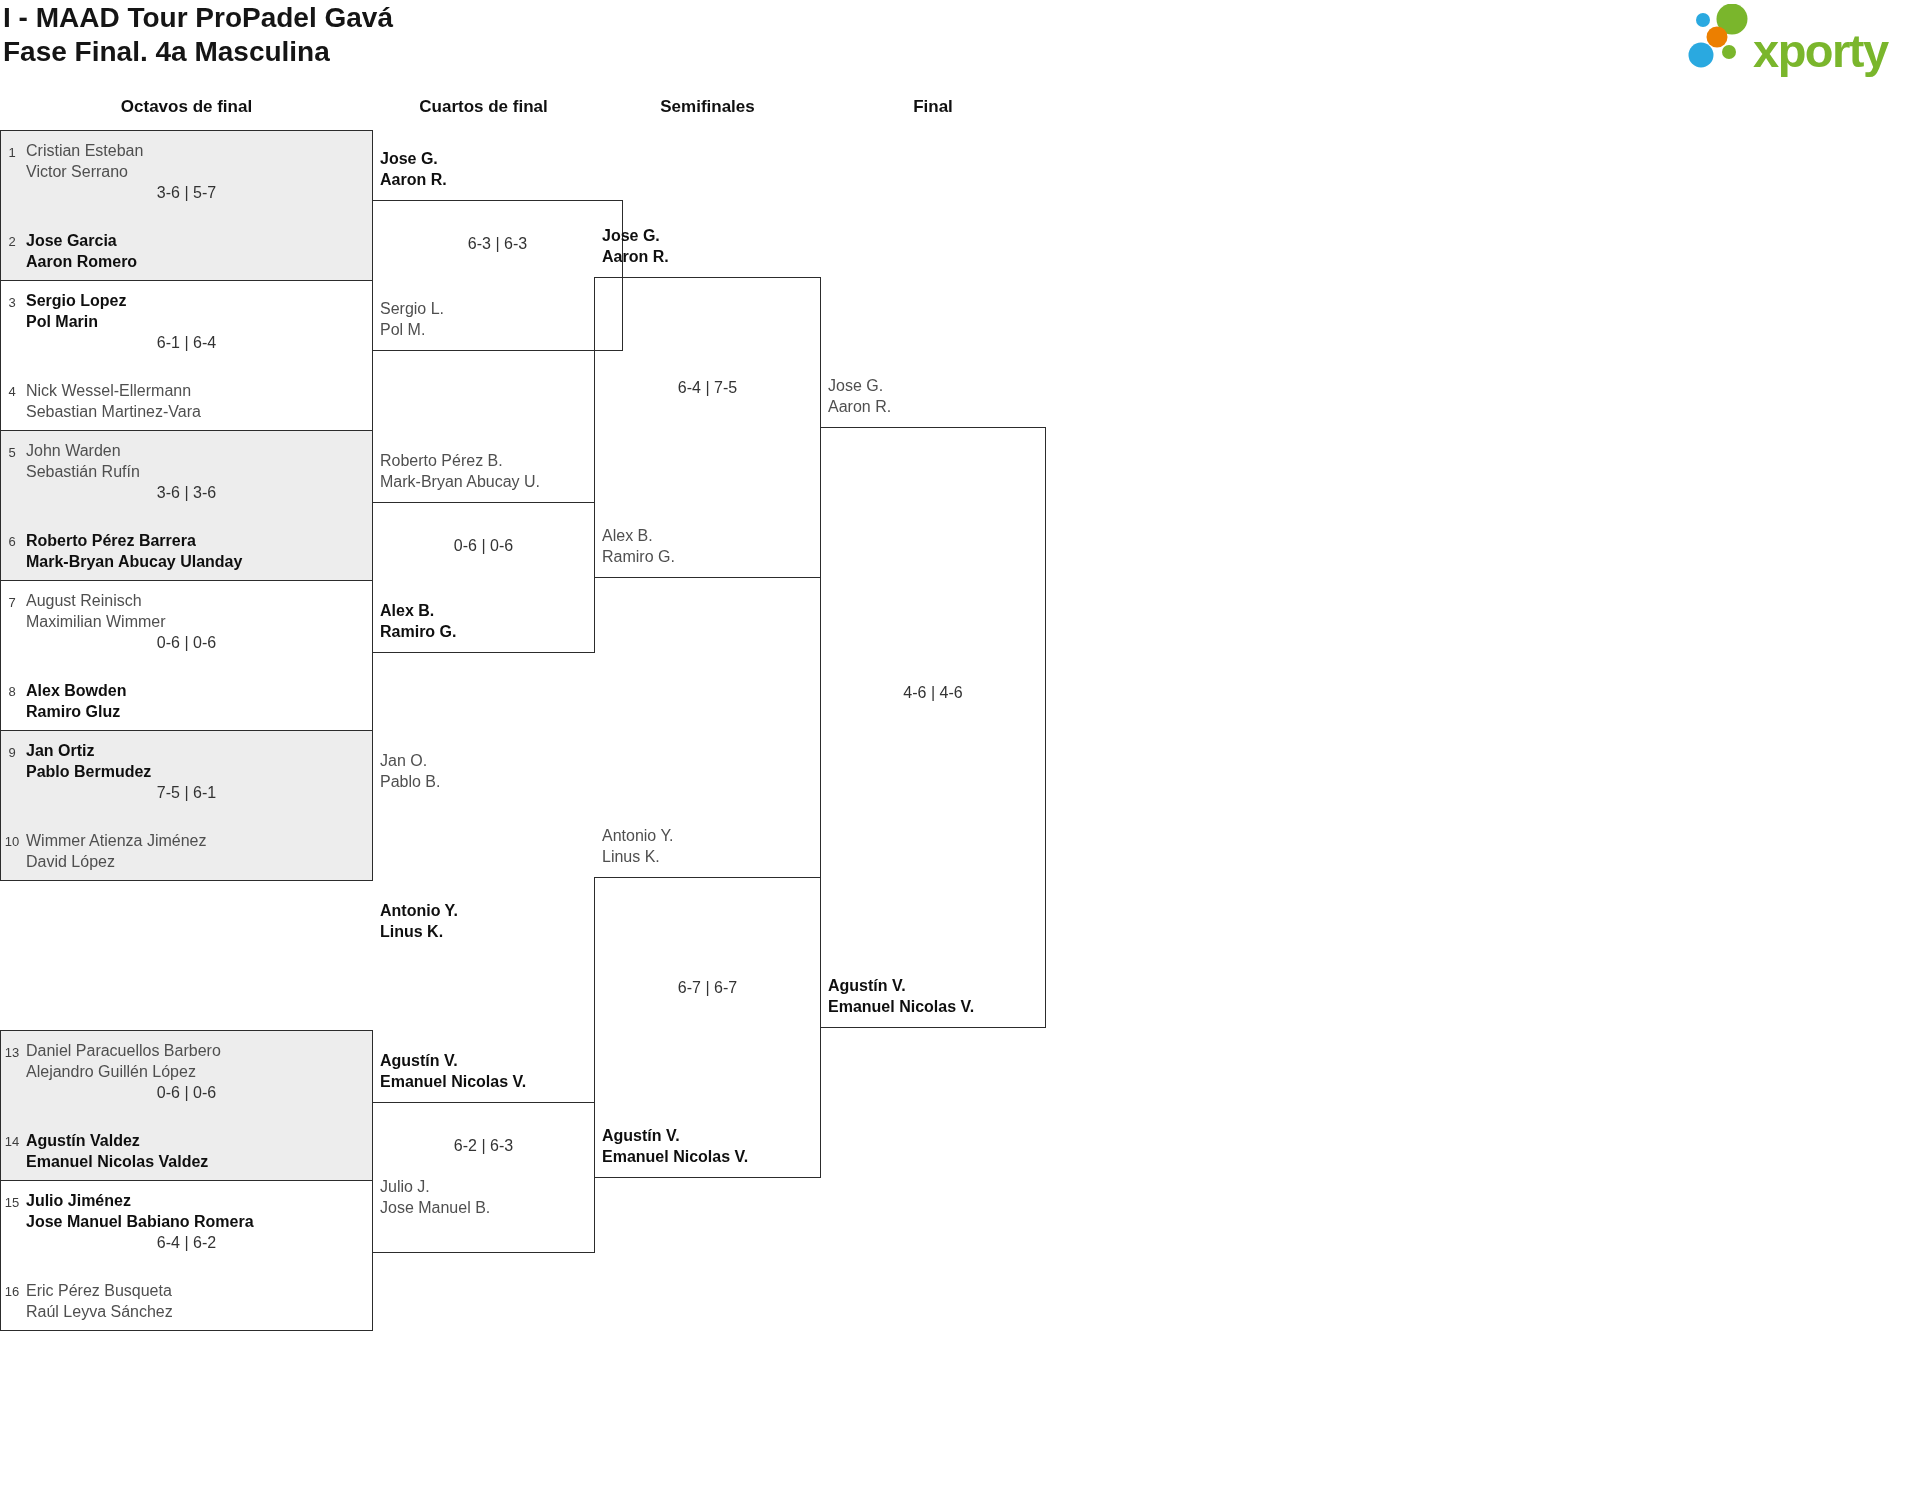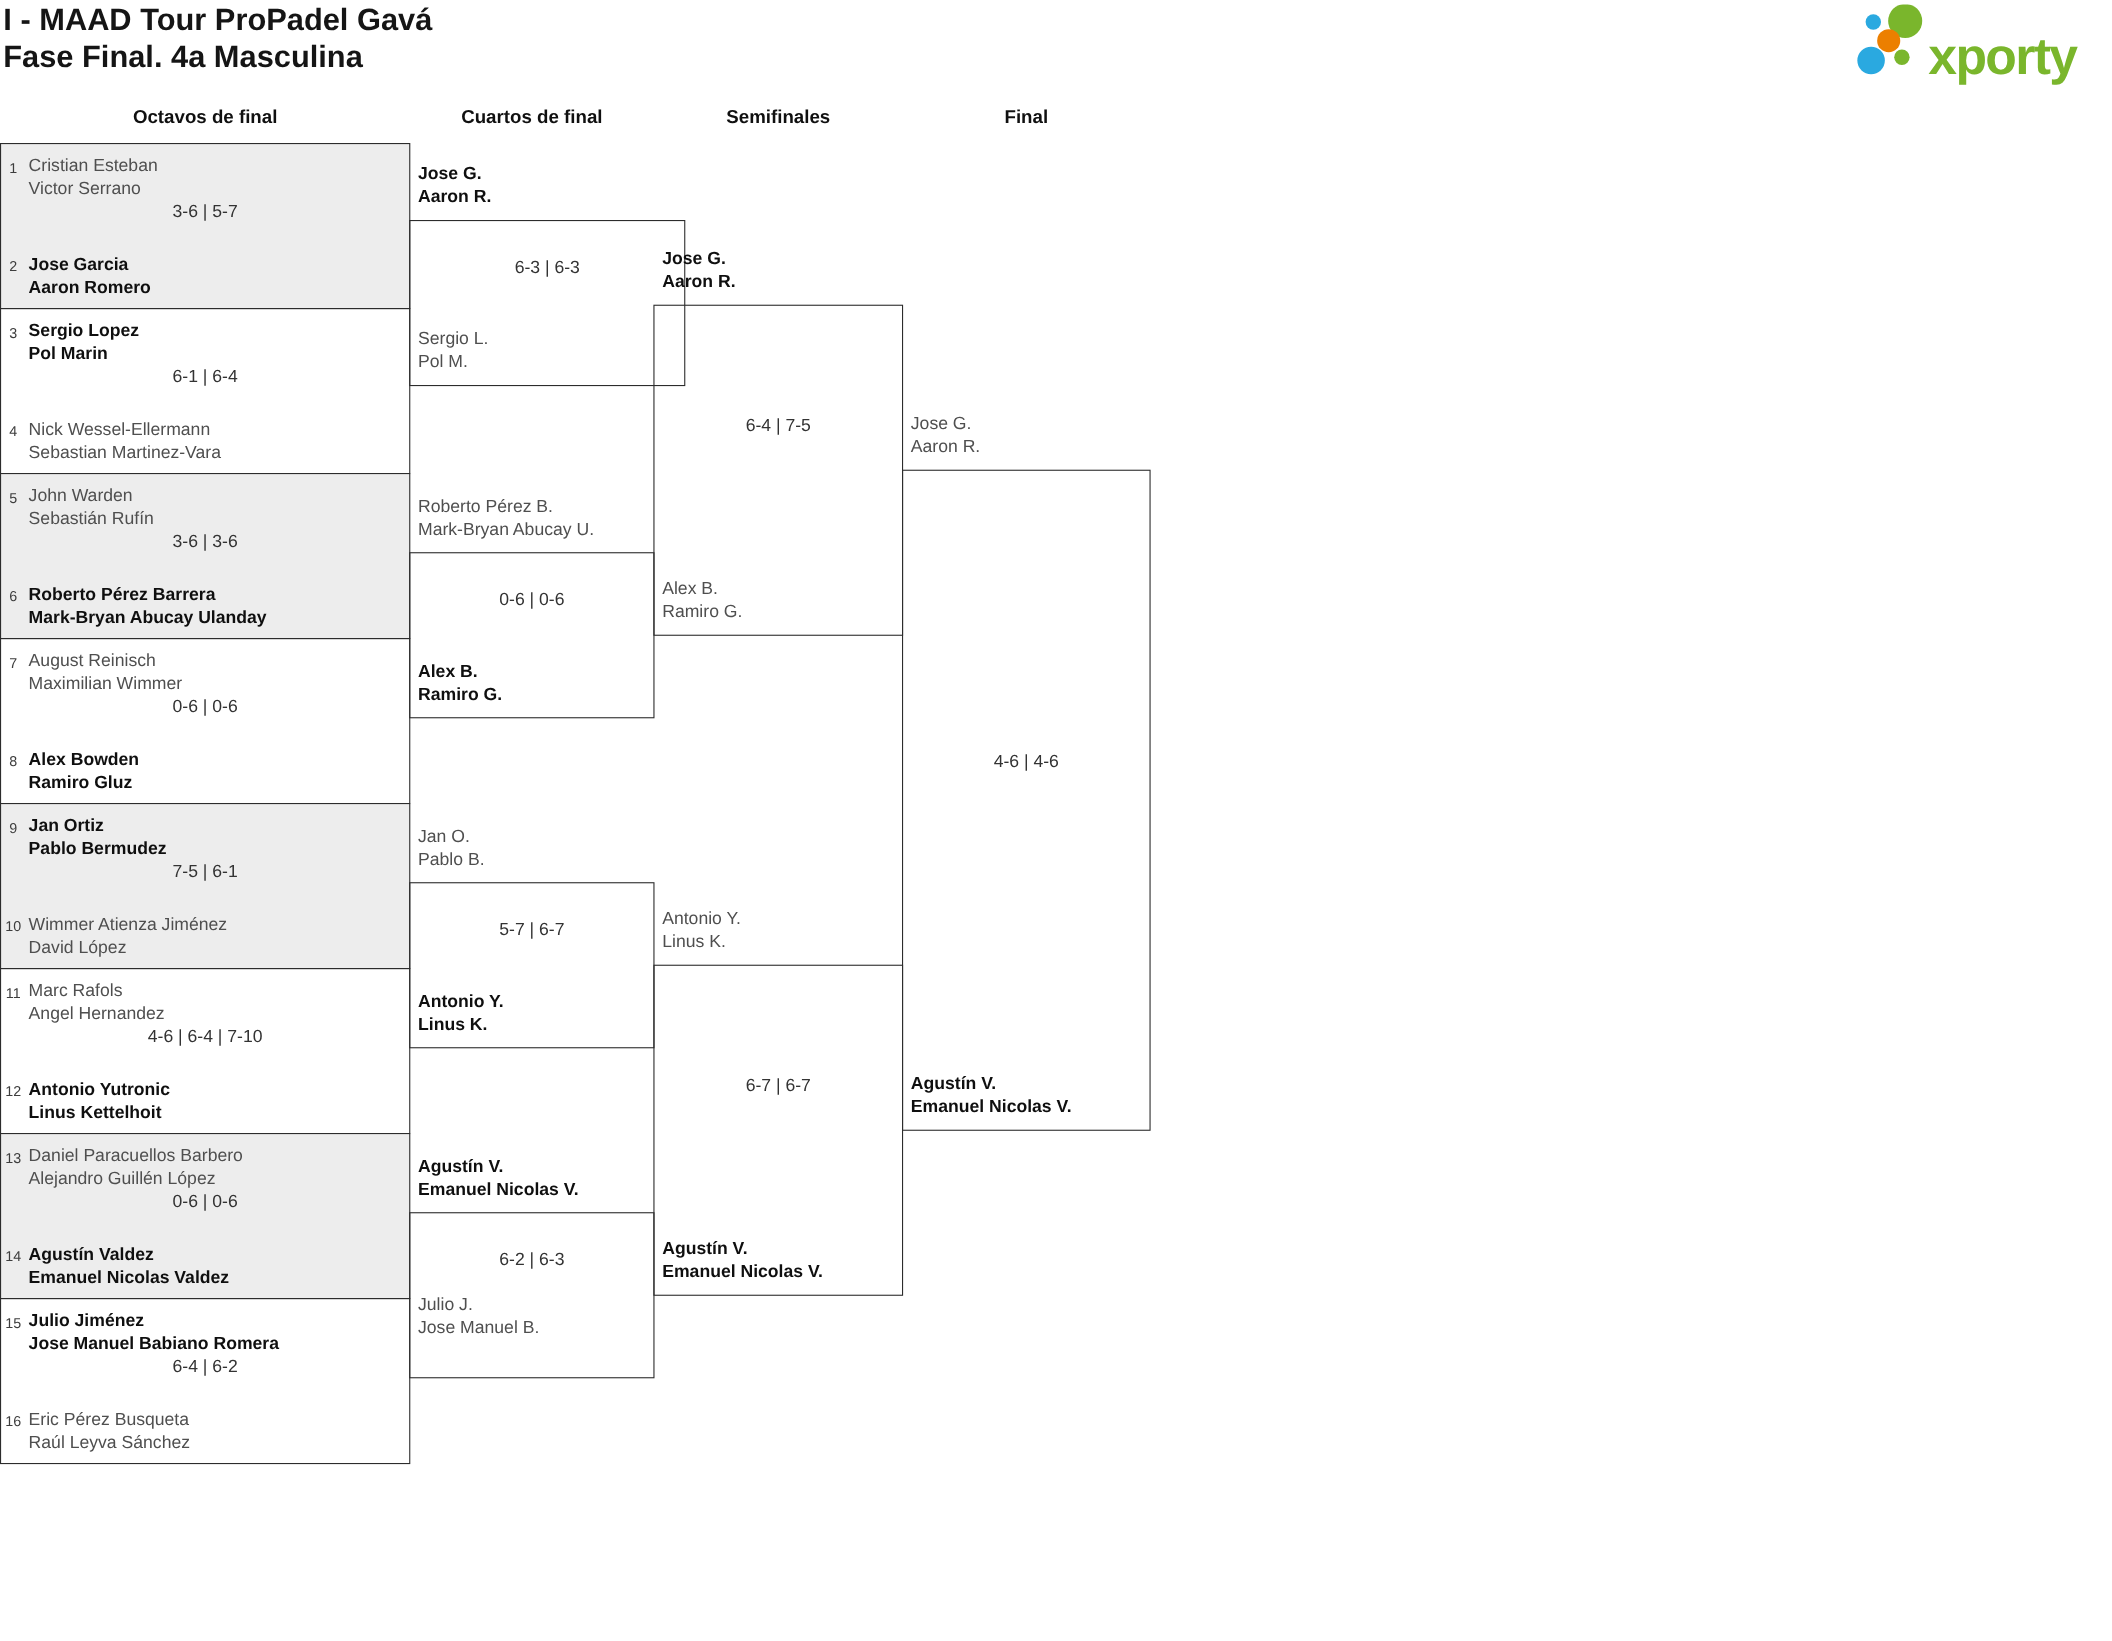--- a/index.html
+++ b/index.html
@@ -112,33 +112,20 @@
       <div>Pablo Bermudez</div>
     </div>
     <div class="score o-score">7-5 | 6-1</div>
     <span class="seed seed-b">10</span>
     <div class="team team-ob">
       <div>Wimmer Atienza Jiménez</div>
       <div>David López</div>
     </div>
   </div>
 
-  <div class="box o-box" style="top:880px">
-    <span class="seed seed-a">11</span>
-    <div class="team team-oa">
-      <div>Marc Rafols</div>
-      <div>Angel Hernandez</div>
-    </div>
-    <div class="score o-score">4-6 | 6-4 | 7-10</div>
-    <span class="seed seed-b">12</span>
-    <div class="team team-ob w">
-      <div>Antonio Yutronic</div>
-      <div>Linus Kettelhoit</div>
-    </div>
-  </div>
 
   <div class="box o-box o-gray" style="top:1030px">
     <span class="seed seed-a">13</span>
     <div class="team team-oa">
       <div>Daniel Paracuellos Barbero</div>
       <div>Alejandro Guillén López</div>
     </div>
     <div class="score o-score">0-6 | 0-6</div>
     <span class="seed seed-b">14</span>
     <div class="team team-ob w">
@@ -178,23 +165,20 @@
   </div>
   <div class="team" style="left:380px;top:450px">
     <div>Roberto Pérez B.</div>
     <div>Mark-Bryan Abucay U.</div>
   </div>
   <div class="team w" style="left:380px;top:600px">
     <div>Alex B.</div>
     <div>Ramiro G.</div>
   </div>
 
-  <div class="box" style="left:372px;top:802px;width:223px;height:151px">
-    <div class="score" style="top:34px">5-7 | 6-7</div>
-  </div>
   <div class="team" style="left:380px;top:750px">
     <div>Jan O.</div>
     <div>Pablo B.</div>
   </div>
   <div class="team w" style="left:380px;top:900px">
     <div>Antonio Y.</div>
     <div>Linus K.</div>
   </div>
 
   <div class="box" style="left:372px;top:1102px;width:223px;height:151px">

